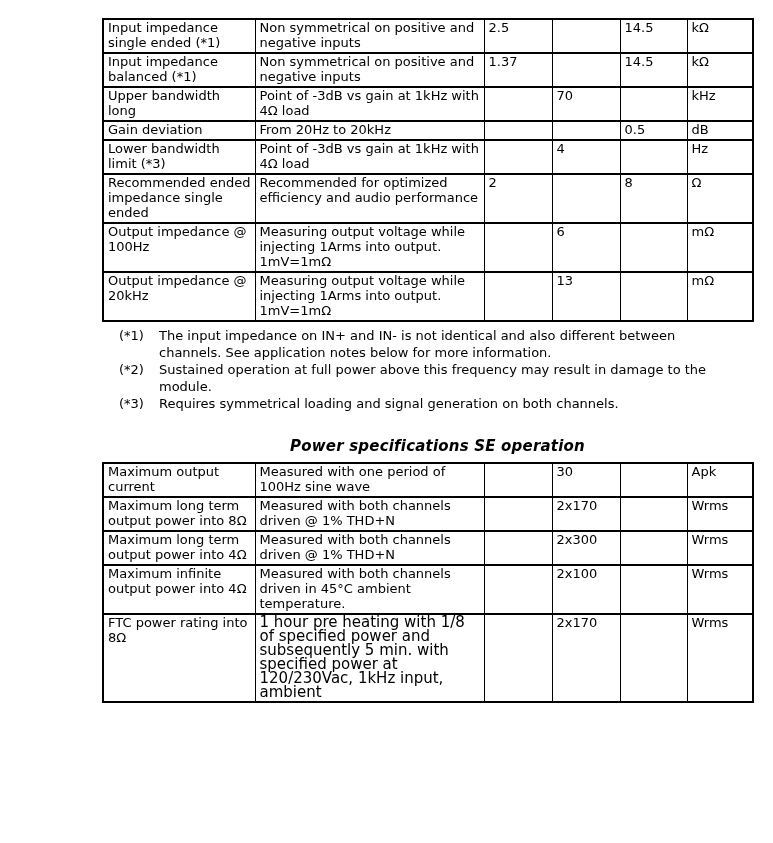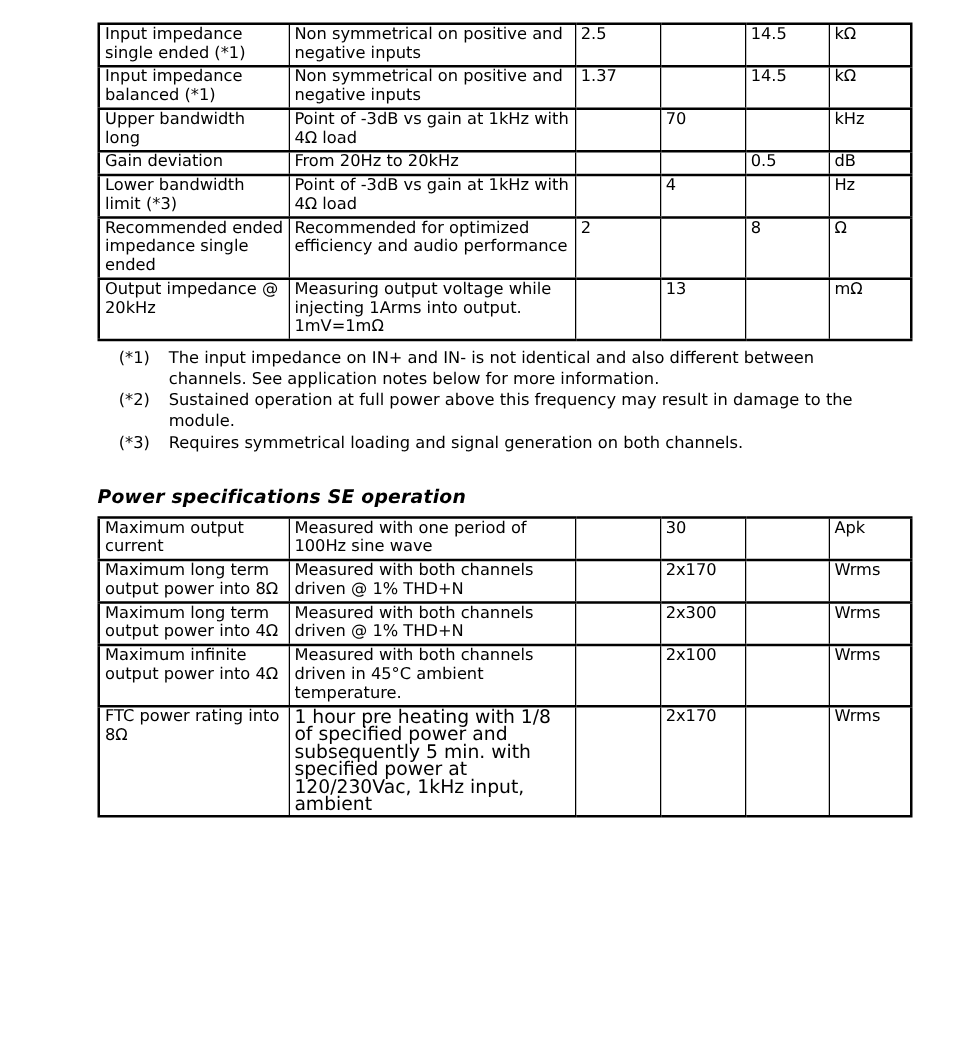--- a/index.html
+++ b/index.html
@@ -9,21 +9,21 @@
   }
   .page {
     position: relative;
     width: 773px;
     height: 740px;
     background: #ffffff;
     color: #000000;
     font-family: "DejaVu Sans", sans-serif;
     font-size: 13px;
     box-sizing: border-box;
-    padding: 18px 0 0 78px;
+    padding: 18px 0 0 102px;
     overflow: hidden;
   }
   table.spec {
     border-collapse: collapse;
     table-layout: fixed;
     width: 650px;
     border: 2px solid #000000;
   }
   table.spec td {
     border-style: solid;
@@ -54,20 +54,21 @@
   }
   .fn-text {
     width: 548px;
   }
   .section-heading {
     font-size: 15px;
     font-weight: bold;
     font-style: italic;
     margin: 25px 0 7px 0;
     letter-spacing: 0.2px;
+    text-align: center;
   }
 </style>
 </head>
 <body>
 
 <div class="page">
 
   <table class="spec">
     <colgroup>
       <col style="width:152px">
@@ -118,20 +119,28 @@
           <td class="col-max"></td>
           <td class="col-unit">Hz</td>
         </tr>
         <tr>
           <td class="col-parameter">Recommended ended impedance single ended</td>
           <td class="col-description">Recommended for optimized efficiency and audio performance</td>
           <td class="col-min">2</td>
           <td class="col-typ"></td>
           <td class="col-max">8</td>
           <td class="col-unit">Ω</td>
+        </tr>
+        <tr>
+          <td class="col-parameter">Output impedance @ 100Hz</td>
+          <td class="col-description">Measuring output voltage while injecting 1Arms into output. 1mV=1mΩ</td>
+          <td class="col-min"></td>
+          <td class="col-typ">6</td>
+          <td class="col-max"></td>
+          <td class="col-unit">mΩ</td>
         </tr>
         <tr>
           <td class="col-parameter">Output impedance @ 20kHz</td>
           <td class="col-description">Measuring output voltage while injecting 1Arms into output. 1mV=1mΩ</td>
           <td class="col-min"></td>
           <td class="col-typ">13</td>
           <td class="col-max"></td>
           <td class="col-unit">mΩ</td>
         </tr>
       </tbody>

